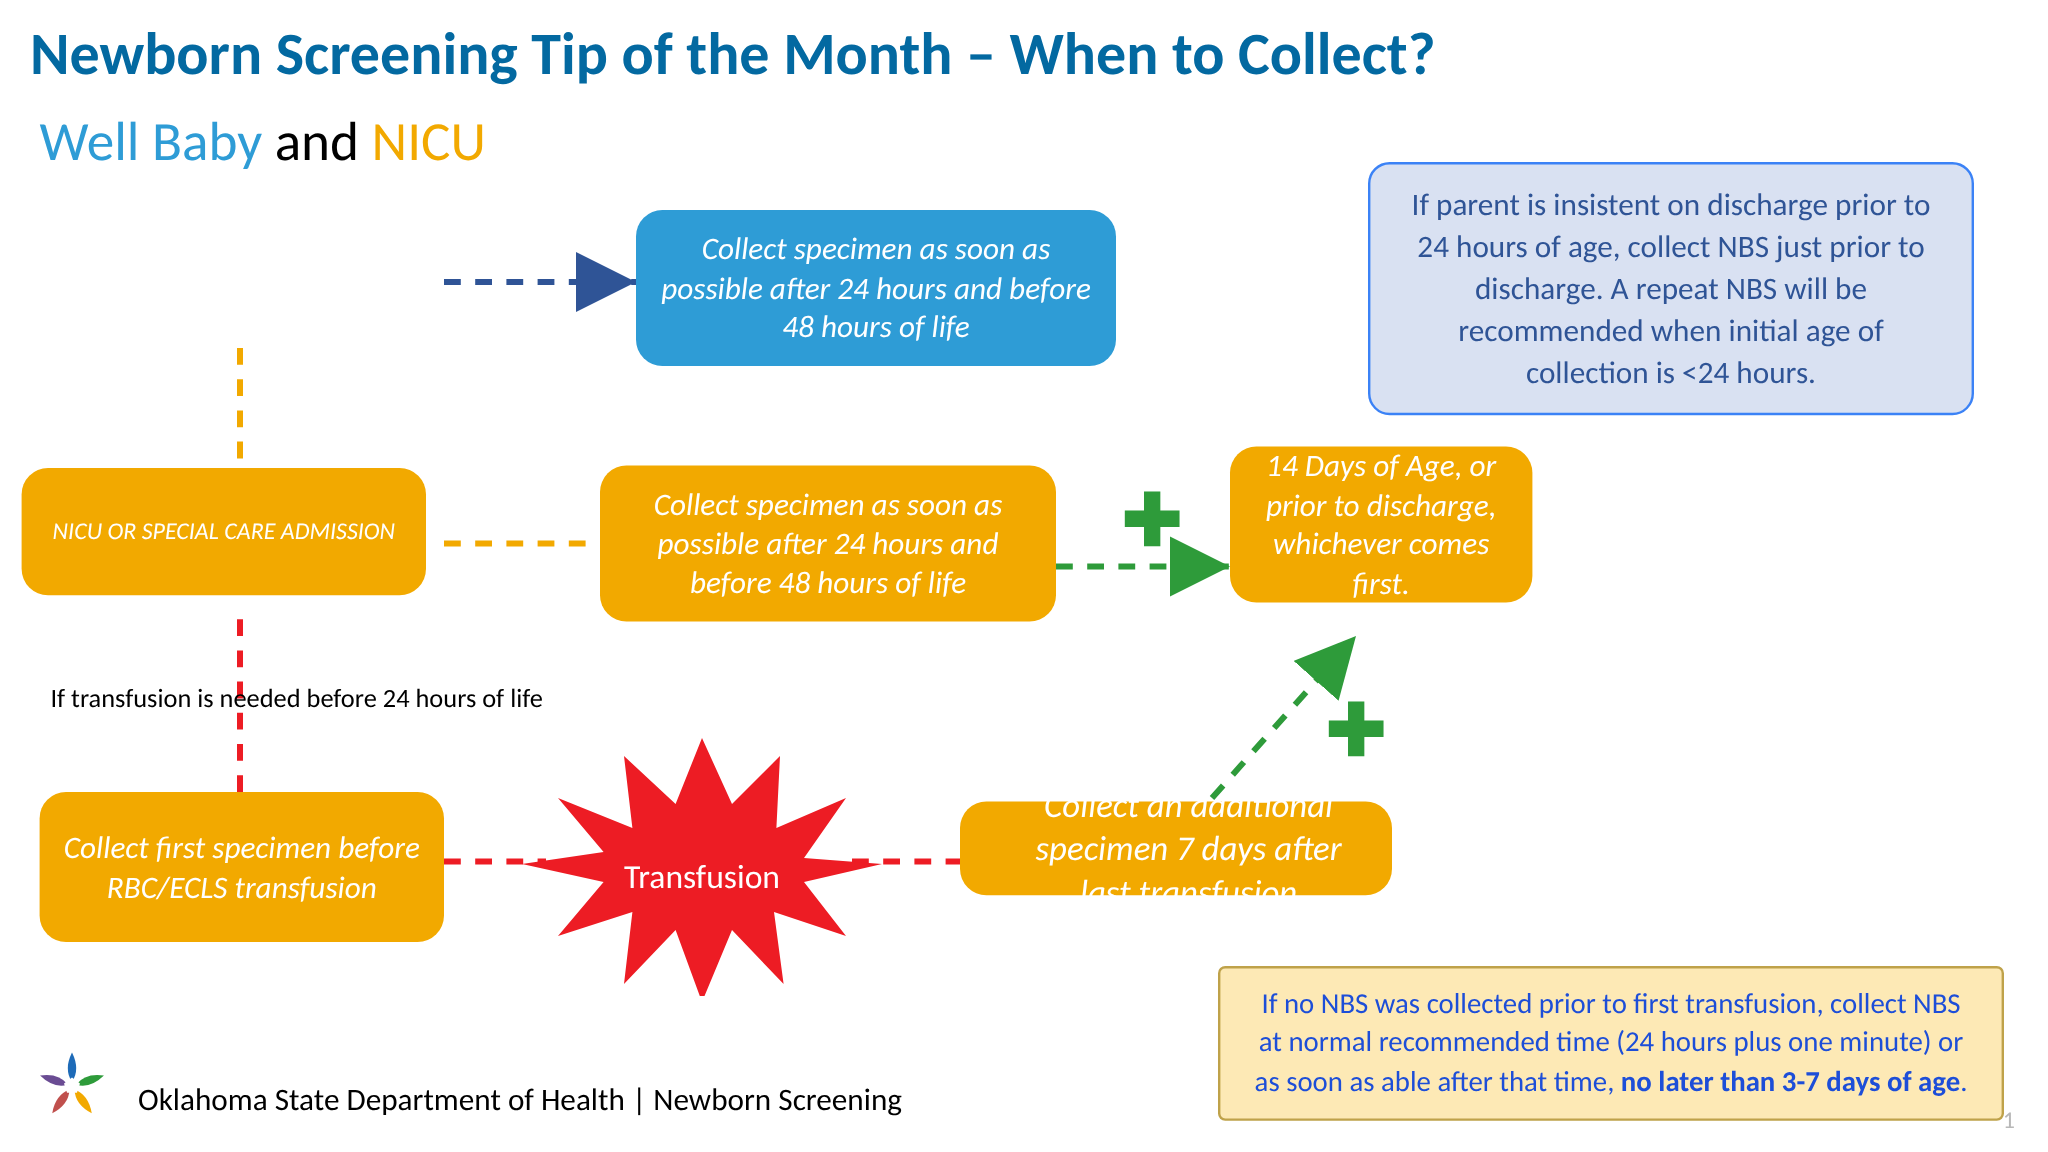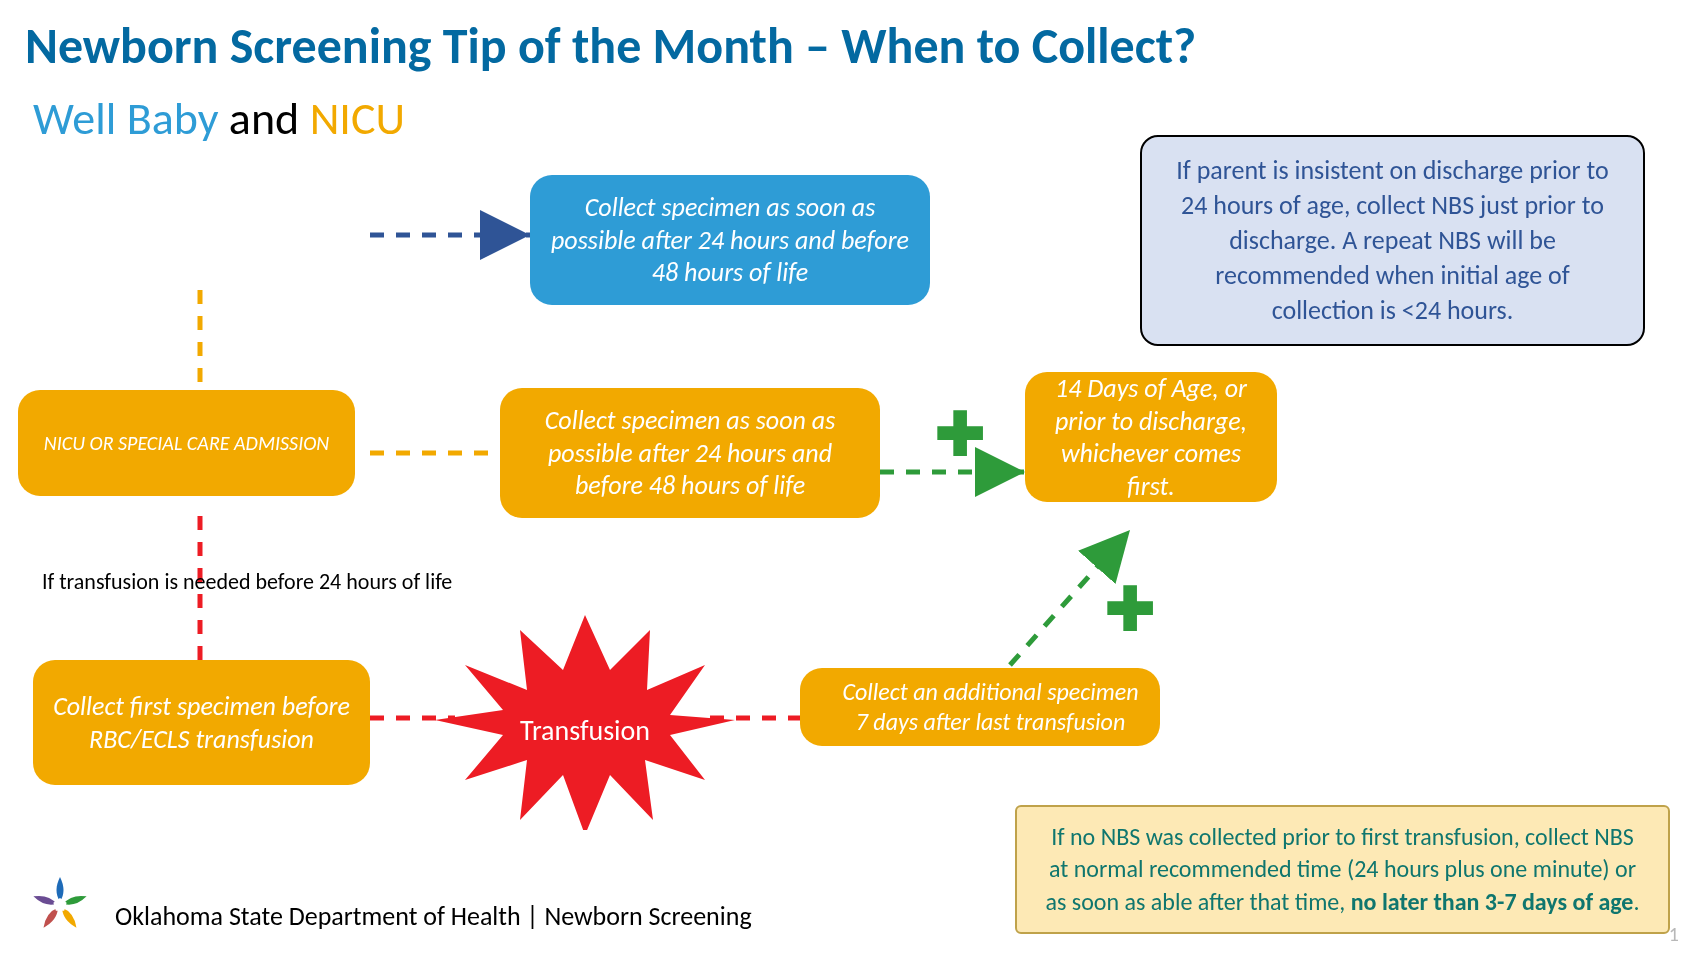--- a/index.html
+++ b/index.html
@@ -49,35 +49,35 @@
     font-size: 26px;
     line-height: 1.25;
     font-style: italic;
   }
   .box-blue   { background: #2E9CD6; }
   .box-orange { background: #F2A900; }
 
   .note-blue {
     position: absolute;
     background: #D9E1F2;
-    border: 2px solid #000000;
+    border: 2px solid #3b82f6;
     border-radius: 18px;
     color: #2F5496;
     font-size: 26px;
     text-align: center;
     padding: 16px 20px;
     box-sizing: border-box;
     line-height: 1.35;
   }
   .note-yellow {
     position: absolute;
     background: #FDE9B5;
     border: 2px solid #BFA24A;
     border-radius: 6px;
-    color: #0f766e;
+    color: #1d4ed8;
     font-size: 24px;
     text-align: center;
     padding: 14px 22px;
     box-sizing: border-box;
     line-height: 1.35;
   }
 
   .plain-label {
     position: absolute;
     color: #000;
@@ -180,21 +180,21 @@
 <div class="box box-blue" style="left:530px; top:175px; width:400px; height:130px;">Collect specimen as soon as possible after 24 hours and before 48 hours of life</div>
 
 <div class="box box-orange" style="left:18px; top:390px; width:337px; height:106px; font-size:20px;">NICU OR SPECIAL CARE ADMISSION</div>
 
 <div class="box box-orange" style="left:500px; top:388px; width:380px; height:130px;">Collect specimen as soon as possible after 24 hours and before 48 hours of life</div>
 
 <div class="box box-orange" style="left:1025px; top:372px; width:252px; height:130px;">14 Days of Age, or prior to discharge, whichever comes first.</div>
 
 <div class="box box-orange" style="left:33px; top:660px; width:337px; height:125px;">Collect first specimen before RBC/ECLS transfusion</div>
 
-<div class="box box-orange" style="left:800px; top:668px; width:360px; height:78px; font-size:24px;padding-left:39px;">Collect an additional specimen 7 days after last transfusion</div>
+<div class="box box-orange" style="left:800px; top:668px; width:360px; height:78px; font-size:29px;padding-left:39px;">Collect an additional specimen 7 days after last transfusion</div>
 
 <div class="plus" style="left:935px; top:405px;">✚</div>
 <div class="plus" style="left:1105px; top:580px;">✚</div>
 
 <div class="starburst" style="left:435px; top:610px;">
   <svg viewBox="0 0 300 220" width="300" height="220">
     <polygon fill="#ED1C24" points="
       150,5 175,60 215,20 212,80 270,55 235,105 300,110 235,125 270,170 210,150 218,210 175,165 150,225 128,165 85,210 92,150 30,170 68,125 0,110 68,100 30,55 92,80 85,20 128,60"></polygon>
   </svg>
   <span>Transfusion</span>

